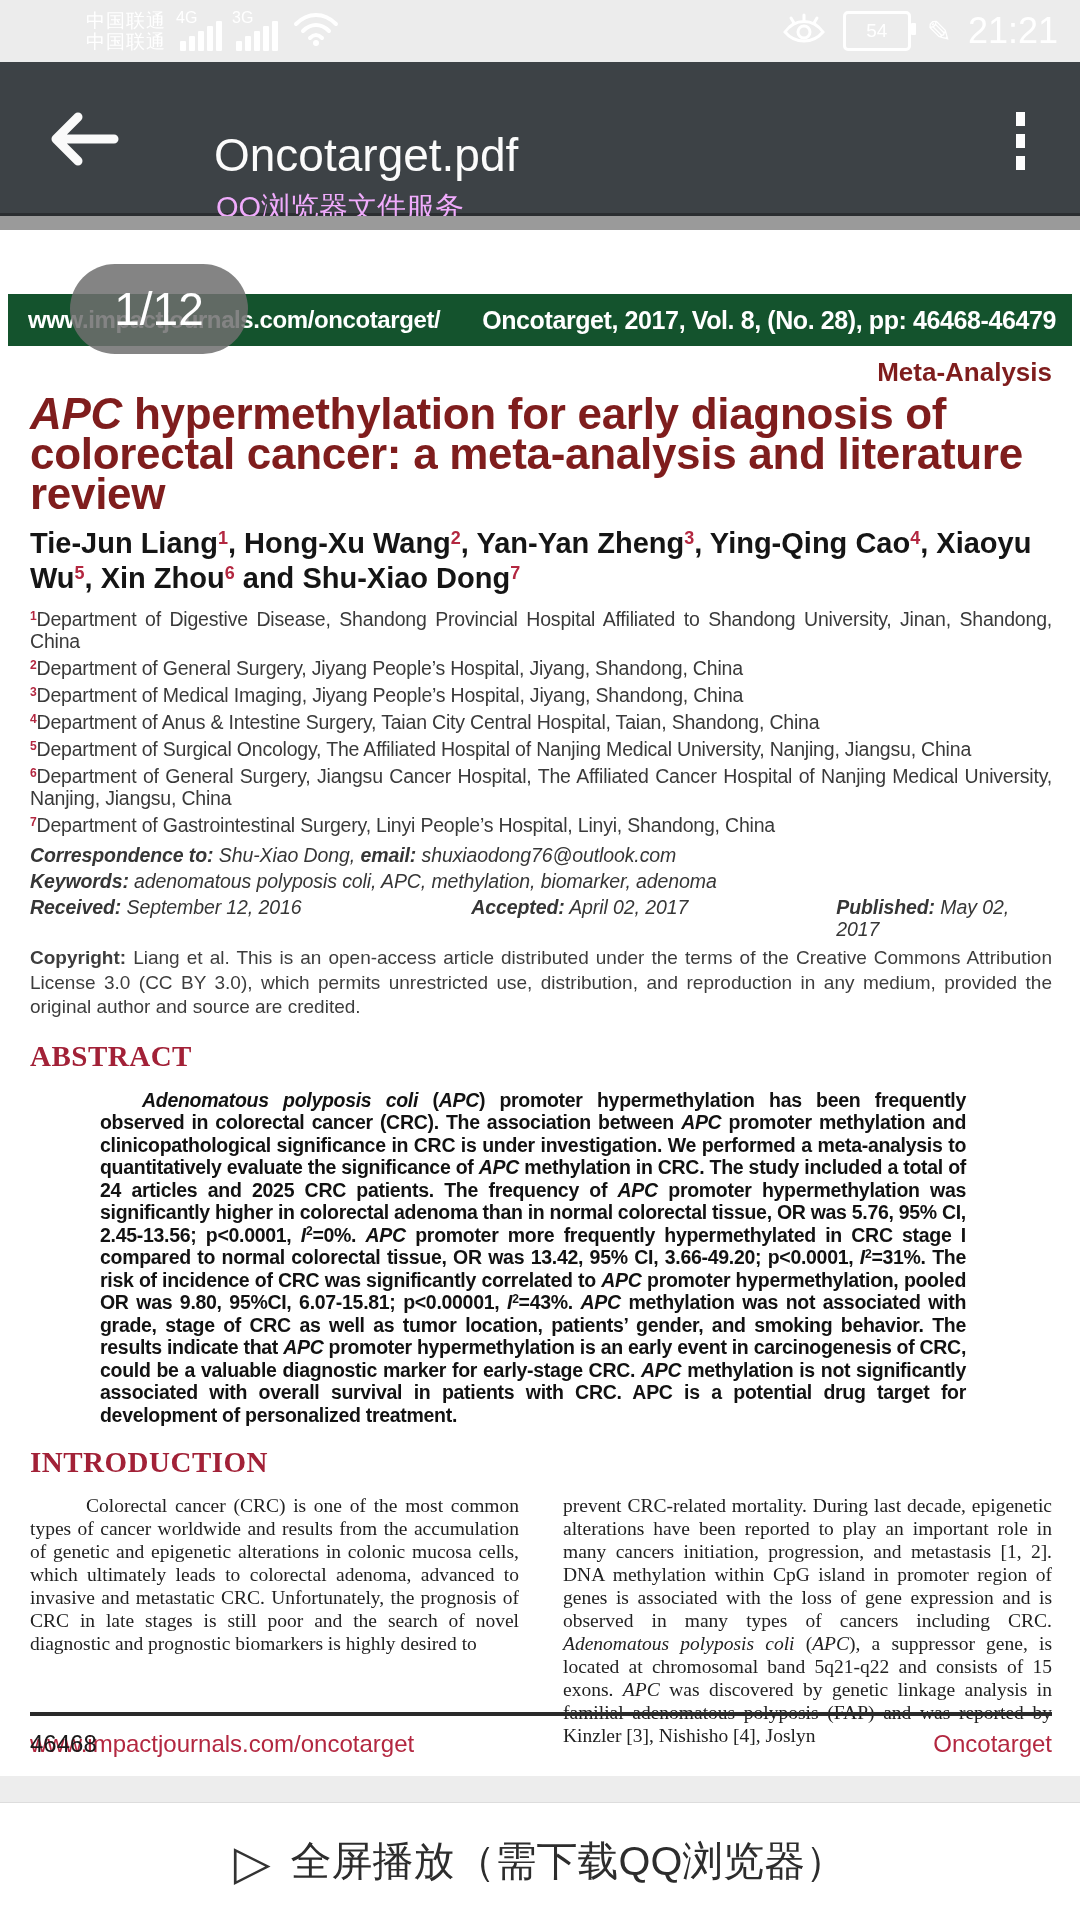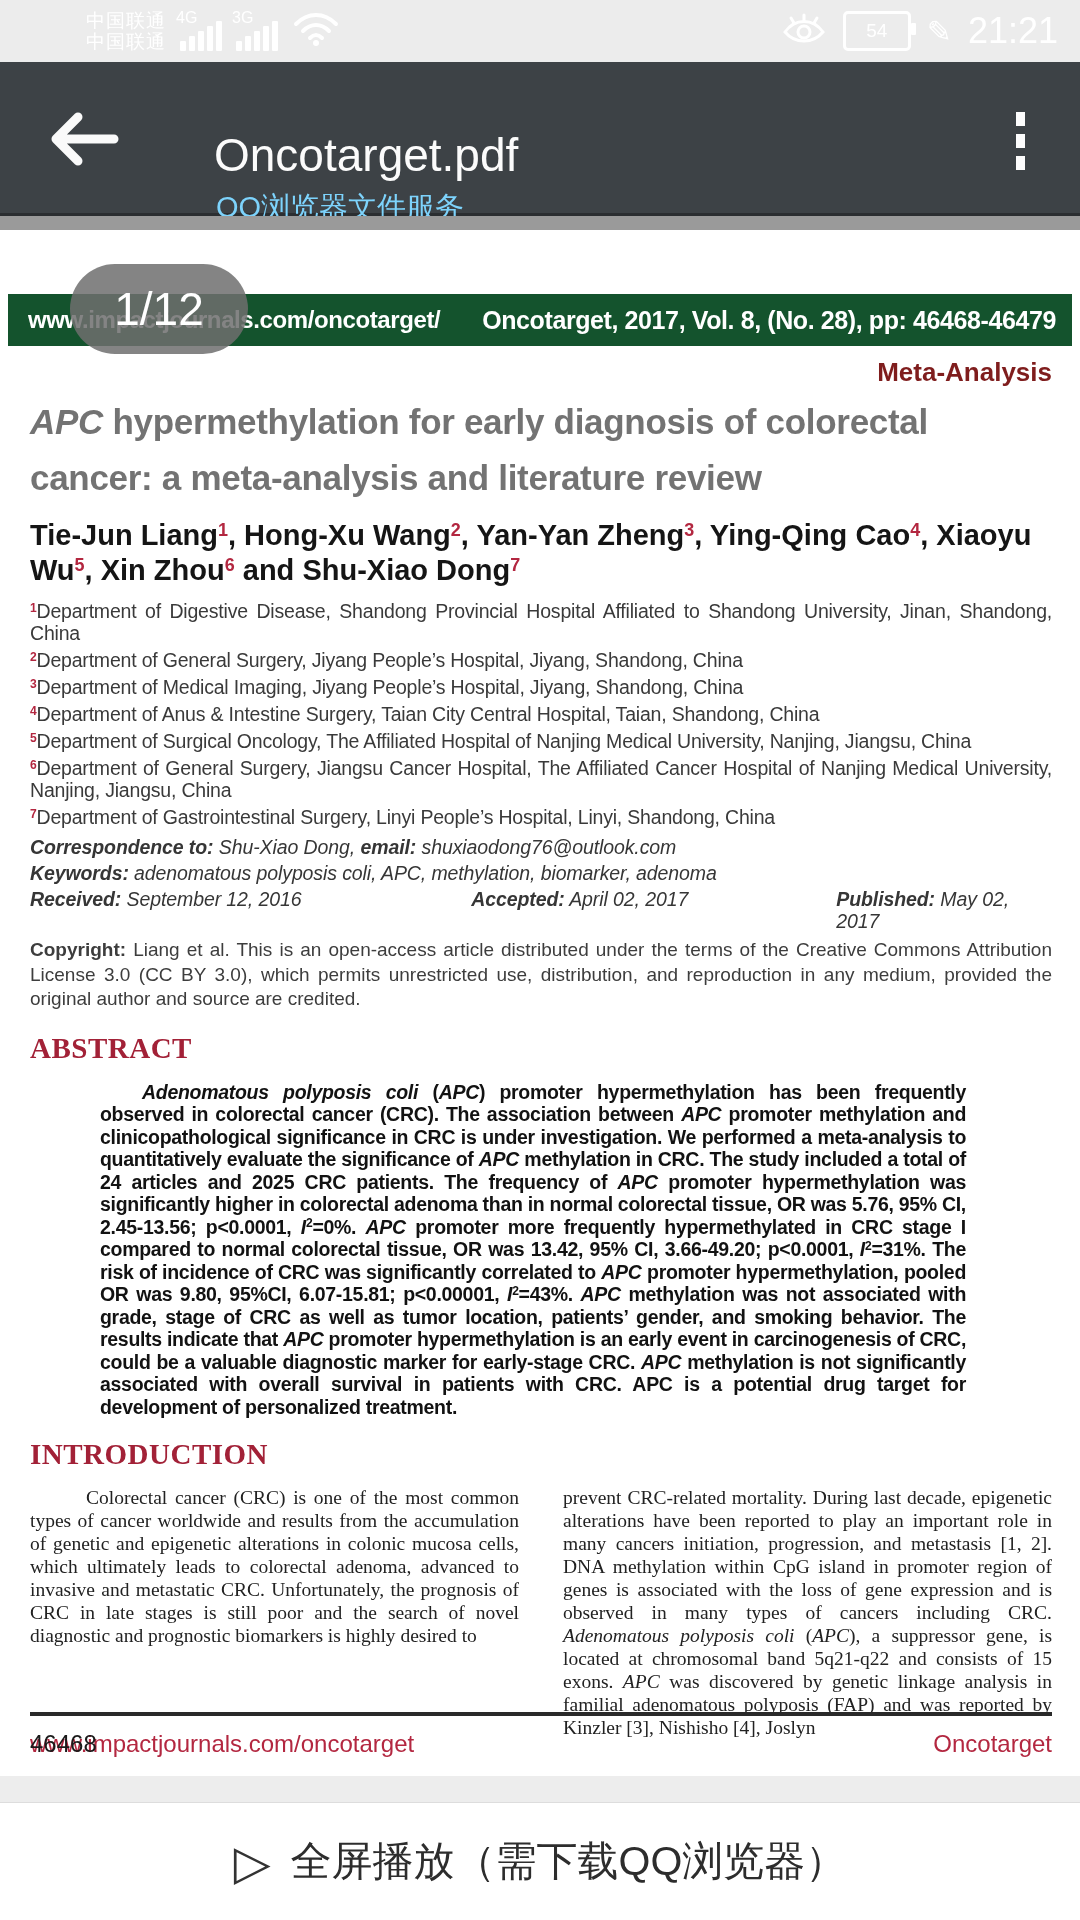--- a/index.html
+++ b/index.html
@@ -31,21 +31,21 @@
   .pen{font-size:30px;transform:rotate(0deg);}
   .clock{font-size:36px;font-weight:400;}
 
   
   .app-header{
     position:absolute;top:62px;left:0;width:1080px;height:154px;background:#3d4246;
     border-bottom:3px solid #2b2e31;box-sizing:border-box;
   }
   .back-btn{position:absolute;left:44px;top:46px;width:78px;height:62px;}
   .hdr-title{position:absolute;left:214px;top:66px;color:#fbfbfb;font-size:46px;}
-  .hdr-sub{position:absolute;left:216px;top:126px;color:#7dd3fc;font-size:29px;}
+  .hdr-sub{position:absolute;left:216px;top:126px;color:#f0abfc;font-size:29px;}
   .menu-btn{position:absolute;right:40px;top:44px;width:40px;height:70px;
     display:flex;flex-direction:column;align-items:center;justify-content:center;gap:8px;}
   .menu-dot{width:9px;height:14px;background:#fdfdfd;}
 
   .page-gap{position:absolute;top:216px;left:0;width:1080px;height:14px;background:#9a9a9a;}
 
   
   .page{position:absolute;top:230px;left:0;width:1080px;height:1546px;background:#ffffff;}
 
   .page-indicator{
@@ -56,21 +56,21 @@
   .journal-bar{
     position:absolute;top:64px;left:8px;right:8px;height:52px;background:#14532d;
     color:#fff;display:flex;align-items:center;justify-content:space-between;
     padding:0 16px 0 20px;font-weight:700;z-index:2;letter-spacing:-0.4px;
   }
   .jb-left{font-size:24px;}
   .jb-right{font-size:25px;}
 
   .article{padding:128px 28px 0 30px;}
   .article-type{font-size:26px;font-weight:700;color:#7f1d1d;text-align:right;line-height:28px;}
-  .article-title{font-size:35px;line-height:56px;font-weight:700;color:#737373;
+  .article-title{font-size:44px;line-height:40px;font-weight:700;color:#7f1d1d;
     margin:8px 0 12px 0;letter-spacing:-0.3px;}
   .authors{font-size:29px;line-height:35px;font-weight:700;color:#151515;margin-bottom:12px;width:1014px;}
   .authors sup{color:#b32740;}
   .affiliations{margin-bottom:8px;}
   .affiliation{font-size:19.5px;line-height:22px;color:#3a3a3a;margin-bottom:5px;
     text-align:justify;letter-spacing:-0.2px;}
   .affiliation sup{color:#b32740;font-weight:700;}
   .meta-line{font-size:19.5px;line-height:22px;color:#363636;margin-bottom:4px;letter-spacing:-0.1px;}
   .dates{display:flex;}
   .dates > span:nth-child(1){width:452px;}

